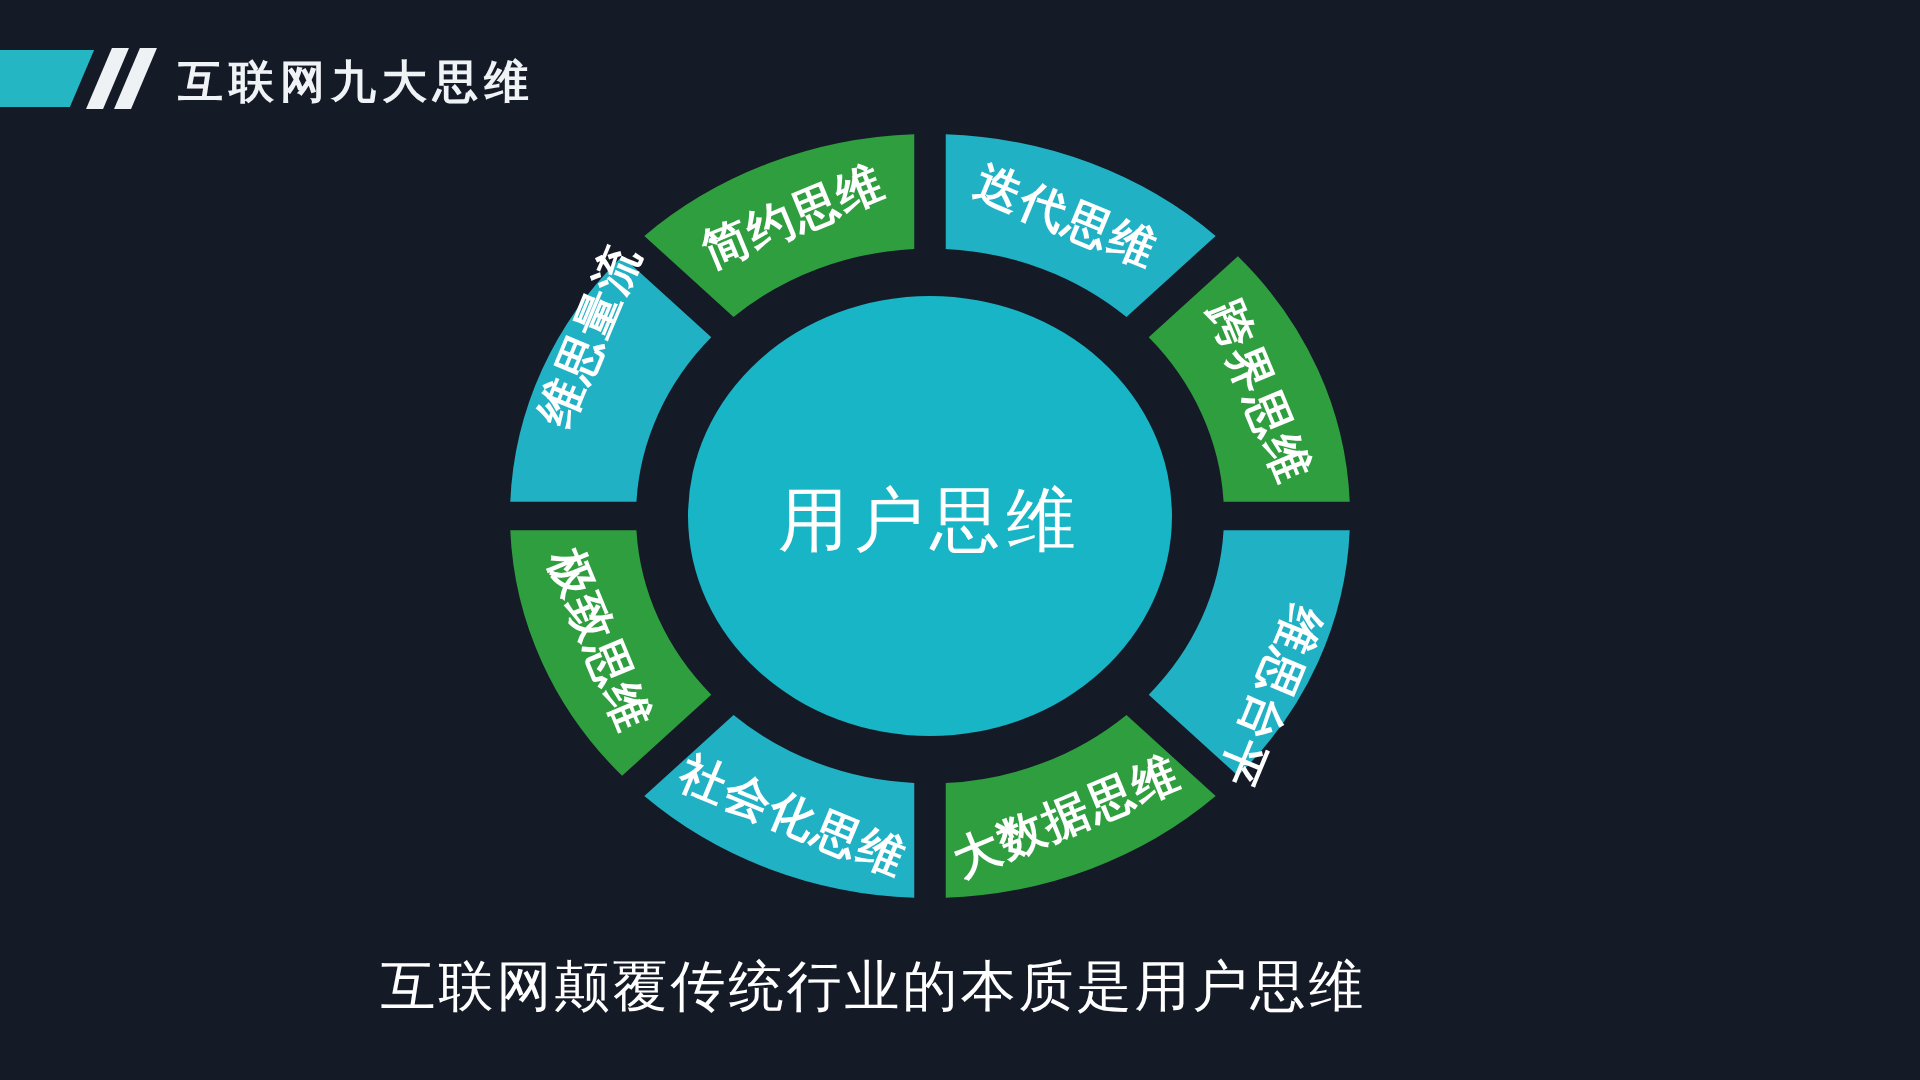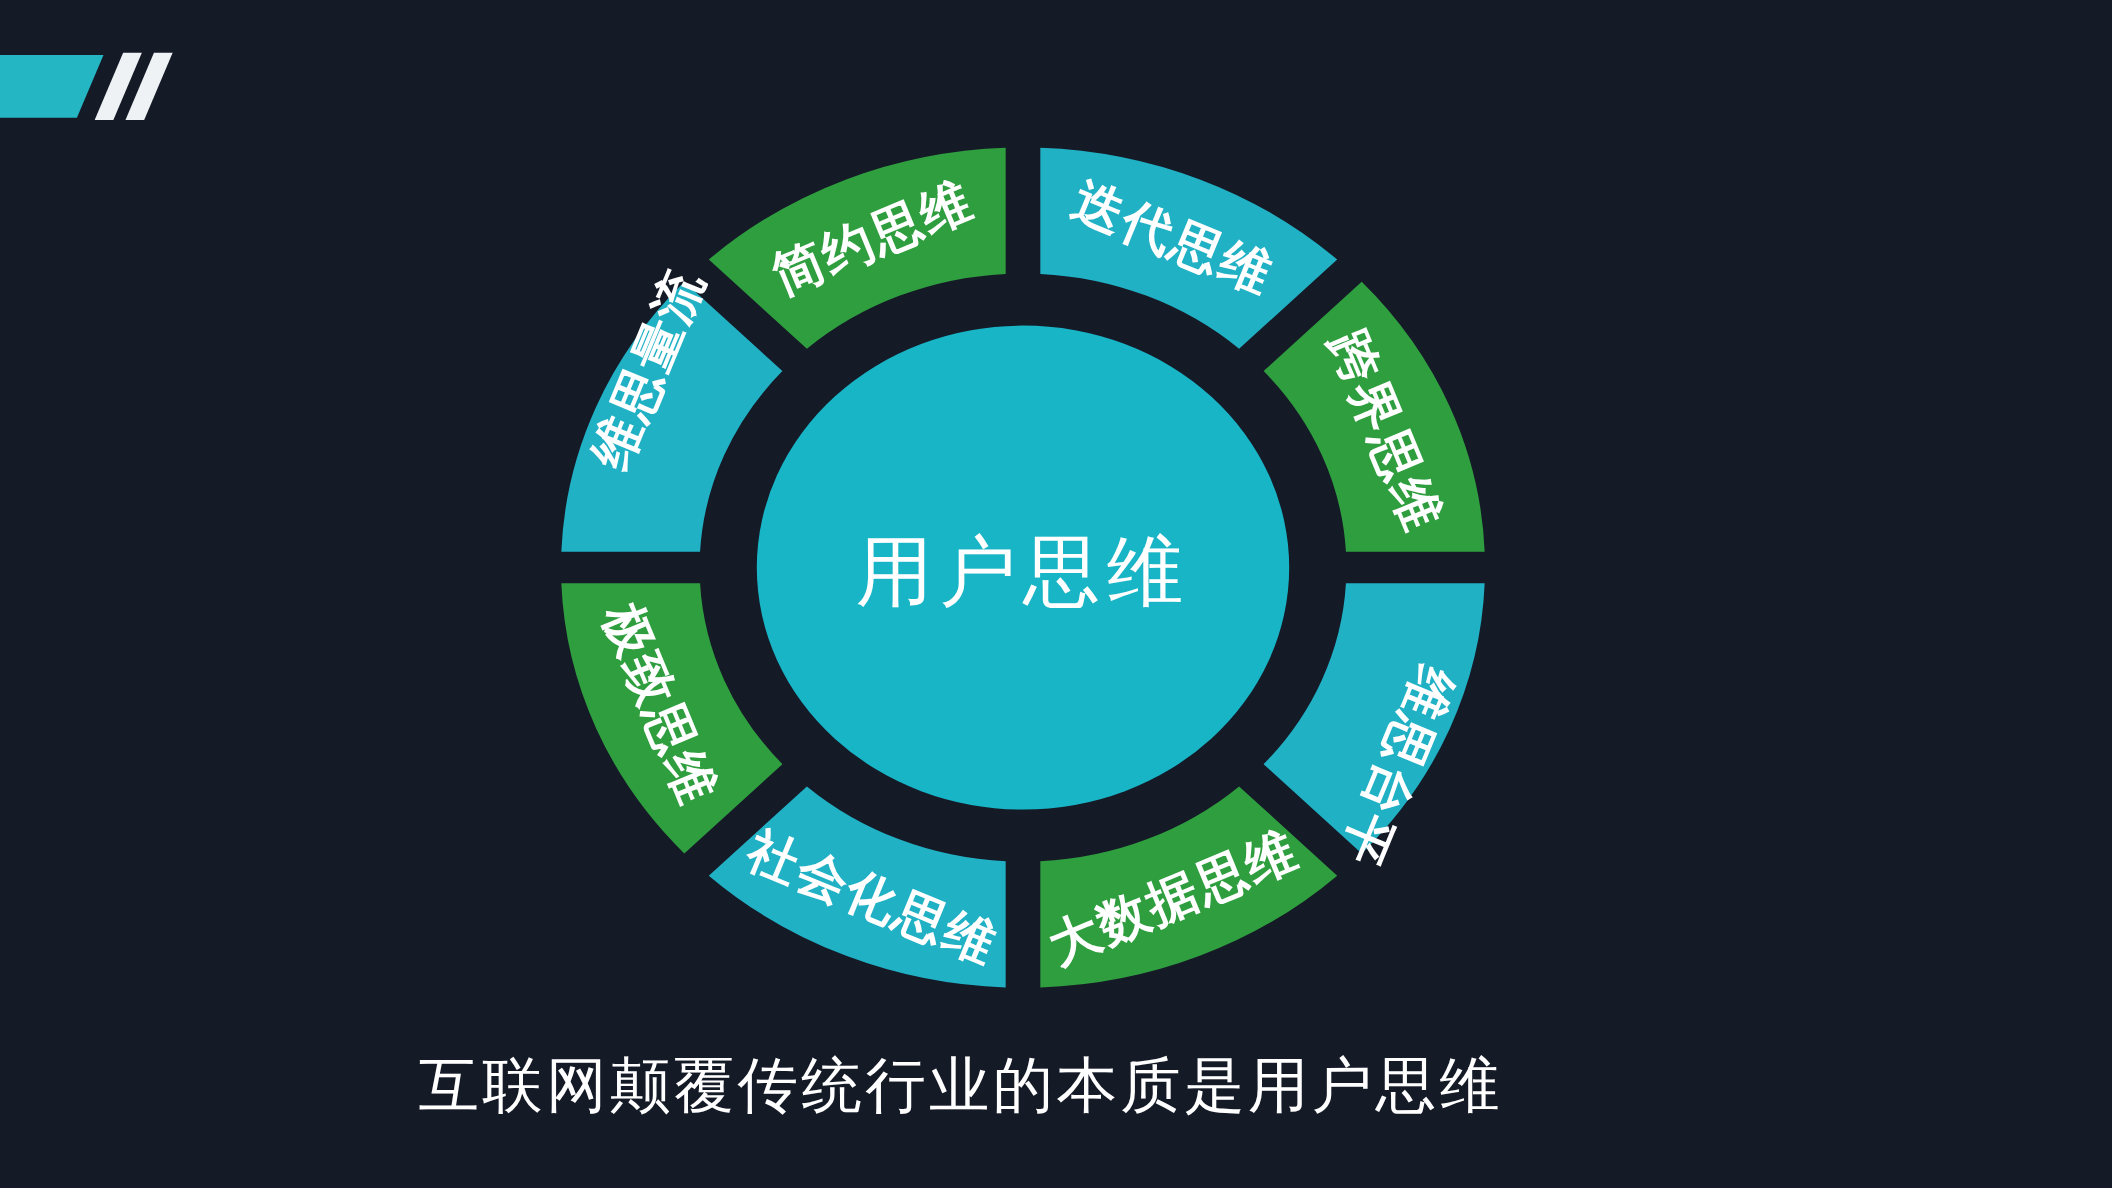--- a/index.html
+++ b/index.html
@@ -52,20 +52,21 @@
 </style>
 </head>
 <body style="background: rgb(21, 26, 39);">
 
 <div class="stage">
 
   <div class="header">
     <div class="accent-bar" style="background: rgb(37, 182, 196);"></div>
     <div class="slash s1"></div>
     <div class="slash s2"></div>
+    <div class="page-title">互联网九大思维</div>
   </div>
 
   <svg class="donut" width="1920" height="1080" viewBox="0 0 1920 1080">
     <g id="segments-layer" transform="translate(930,516) scale(1.05,0.955)">
         <path d="M 15.00 -399.72 A 400 400 0 0 1 272.04 -293.25 L 187.10 -208.31 A 280 280 0 0 0 15.00 -279.60 Z" fill="#21b1c5"></path>
         <path d="M 293.25 -272.04 A 400 400 0 0 1 399.72 -15.00 L 279.60 -15.00 A 280 280 0 0 0 208.31 -187.10 Z" fill="#2f9e3f"></path>
         <path d="M 399.72 15.00 A 400 400 0 0 1 293.25 272.04 L 208.31 187.10 A 280 280 0 0 0 279.60 15.00 Z" fill="#21b1c5"></path>
         <path d="M 272.04 293.25 A 400 400 0 0 1 15.00 399.72 L 15.00 279.60 A 280 280 0 0 0 187.10 208.31 Z" fill="#2f9e3f"></path>
         <path d="M -15.00 399.72 A 400 400 0 0 1 -272.04 293.25 L -187.10 208.31 A 280 280 0 0 0 -15.00 279.60 Z" fill="#21b1c5"></path>
         <path d="M -293.25 272.04 A 400 400 0 0 1 -399.72 15.00 L -279.60 15.00 A 280 280 0 0 0 -208.31 187.10 Z" fill="#2f9e3f"></path>

